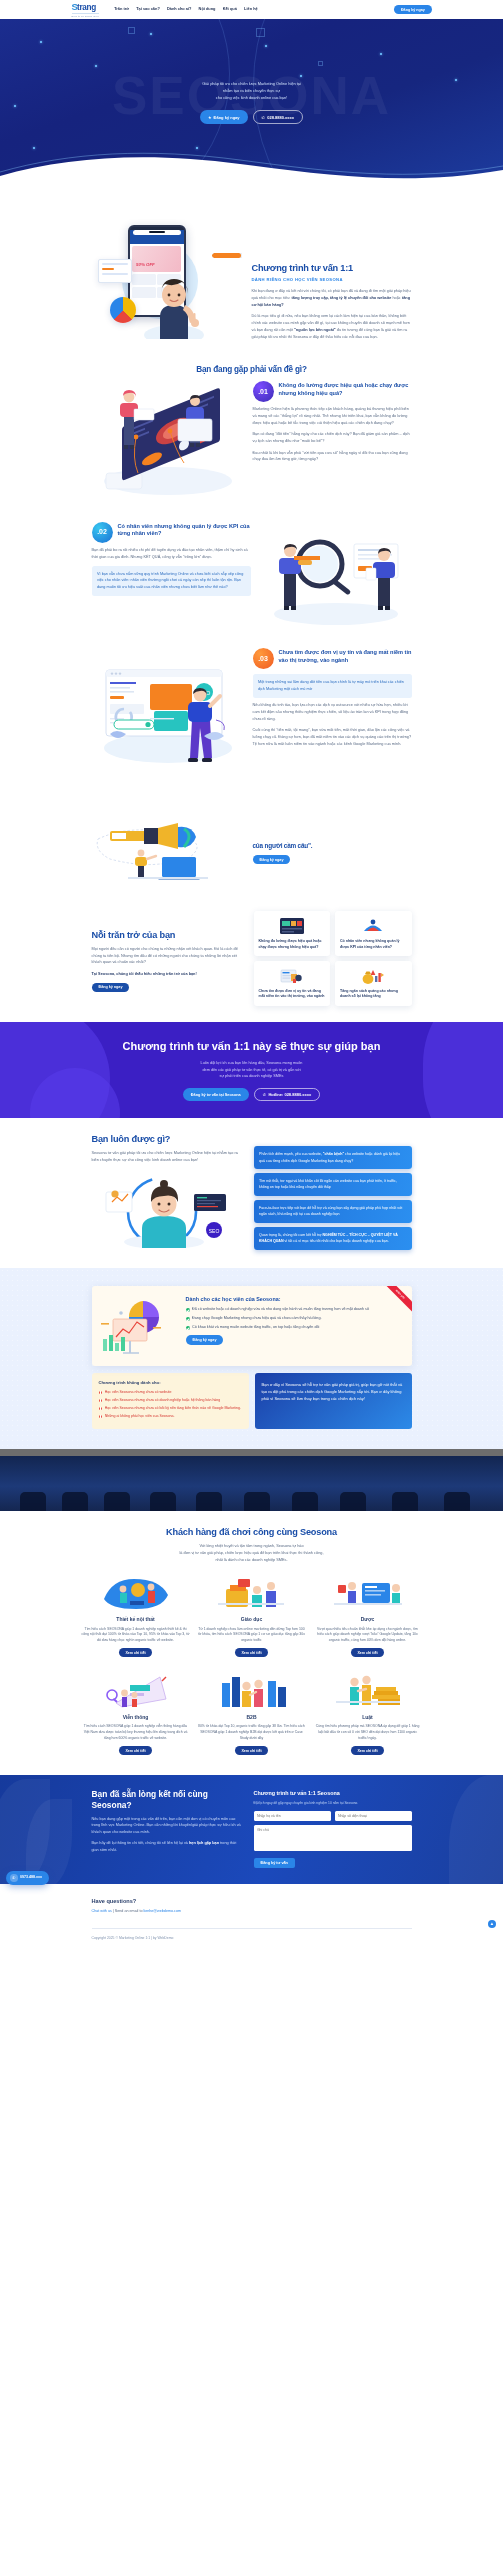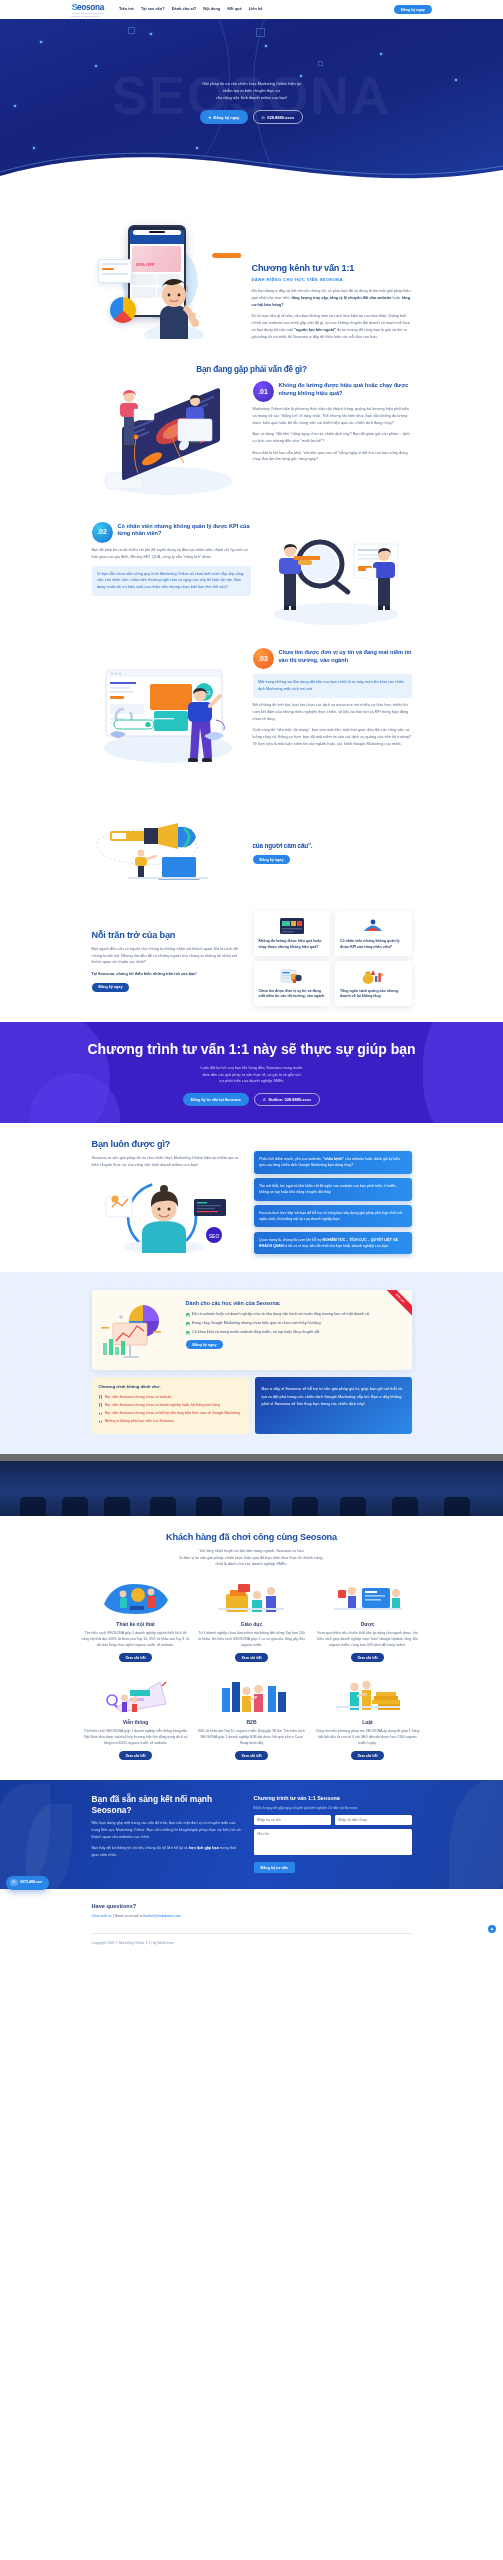--- a/index.html
+++ b/index.html
@@ -133,21 +133,21 @@
   .badge::after{content:"";position:absolute;inset:-1.6px;border-radius:50%;
     border:.7px solid rgba(255,255,255,.75);opacity:.55}
   .ph3{font-size:5.6px;font-weight:700;color:#1a4ea8;line-height:1.38;padding-top:1px}
   .note{margin-top:5px;background:#e8f2fd;border-radius:2.5px;padding:5px 5.5px;
     font-size:3.8px;color:#2a6cc0;line-height:1.78;font-weight:500}
 
   
   .s-purple{position:relative;background:#3b1fc4;overflow:hidden;padding:16px 0 17px;
     text-align:center}
   .s-purple .pb{position:absolute;border-radius:50%;background:rgba(90,60,235,.55)}
-  .s-purple h2{font-size:14px;font-weight:700;color:#fff;position:relative;z-index:2}
+  .s-purple h2{font-size:11px;font-weight:700;color:#fff;position:relative;z-index:2}
   .s-purple .pp{margin-top:4px;font-size:3.8px;color:#d6d2fb;line-height:1.78;
     position:relative;z-index:2}
   .s-purple .pbtns{margin-top:8px;display:flex;gap:5px;justify-content:center;
     position:relative;z-index:2}
   .btn-lite{background:#2a85e8;color:#fff;border-radius:9px;padding:3px 8px;
     font-size:3.8px;font-weight:600;border:none;cursor:pointer;font-family:inherit}
 
   
   .s-get{display:flex;gap:10px;padding:16px 0 18px;align-items:flex-start}
   .s-get .gl{width:152px;flex:none}
@@ -252,21 +252,21 @@
 </head>
 <body>
 
 <div class="wrap">
 
   <div class="hdr">
     <div class="hdr-in">
       <div class="logo">
         <div class="logo-main">
           <span class="logo-s">S</span>
-            <span>eosona</span>
+            <span>trang</span>
         </div>
         <div class="logo-sub">Born to be ahead more</div>
       </div>
       <div class="nav">
         <a href="#">Trăn trở</a>
         <a href="#">Tại sao cần?</a>
         <a href="#">Dành cho ai?</a>
         <a href="#">Nội dung</a>
         <a href="#">Kết quả</a>
         <a href="#">Liên hệ</a>
@@ -364,21 +364,21 @@
           <path d="M23,20 Q24,6 36,6 Q49,6 50,21 Q50,12 44,9 Q36,14 27,11 Q23,14 23,20 Z" fill="#2e2520"></path>
           <path d="M47,32 Q56,36 58,48 L52,50 Q50,40 45,37 Z" fill="#f3c6a6"></path>
           <circle cx="57" cy="50" r="4" fill="#f3c6a6"></circle>
           <rect x="55.4" y="40" width="2.1" height="9" rx="1" fill="#f3c6a6"></rect>
           <circle cx="31" cy="22" r="1.4" fill="#3a2a22"></circle>
             <circle cx="41" cy="22" r="1.4" fill="#3a2a22"></circle>
           <path d="M32,27 Q36,30 40,27" stroke="#c9705f" stroke-width="1.1" fill="none" stroke-linecap="round"></path>
         </svg>
       </div>
       <div class="right">
-        <h2 class="h2">Chương kênh tư vấn 1:1</h2>
+        <h2 class="h2">Chương trình tư vấn 1:1</h2>
         <div class="eyebrow">DÀNH RIÊNG CHO HỌC VIÊN SEOSONA</div>
         <p class="p"><span>Khi bạn đang ở đây và kết nối với chúng tôi, có phải bạn đã và đang đi tìm một giải pháp hiệu quả nhất cho mục tiêu: </span><b class="lnk">tăng lượng truy cập, tăng tỷ lệ chuyển đổi cho website</b><span> hoặc </span><b class="lnk">tăng cơ hội bán hàng?</b></p>
         <p class="p"><span>Dù là mục tiêu gì đi nữa, nếu bạn không xem lại cách làm hiện tại của bản thân, không biết chính xác website của mình gặp vấn đề gì, tại sao không chuyển đổi doanh số mạnh mẽ hơn và bạn đang rất cần một </span><b class="lnk">"nguồn lực bên ngoài"</b><span> đủ tin tưởng để cùng bạn là giải và tìm ra giải pháp tối ưu nhất thì Seosona ở đây để thấu hiểu các nỗi đau của bạn.</span></p>
       </div>
     </div>
   </div>
 
   <div class="sec" style="padding-top:6px">
     <div class="inner">
       <h2 class="h2 h2c" style="font-size:8.2px">Bạn đang gặp phải vấn đề gì?</h2>
@@ -901,21 +901,21 @@
       </div>
     </div>
   </div>
 
   <div class="s-contact">
     <div class="leaf" style="width:60px;height:110px;left:-10px;top:4px"></div>
     <div class="leaf" style="width:46px;height:90px;left:26px;top:24px"></div>
     <div class="leaf" style="width:70px;height:120px;right:-16px;top:0"></div>
     <div class="inner cc">
       <div class="cl">
-        <h2>Bạn đã sẵn sàng kết nối mạnh Seosona?</h2>
+        <h2>Bạn đã sẵn lòng kết nối cùng Seosona?</h2>
         <p class="cp">Nếu bạn đang gặp một trong các vấn đề trên, bạn cần một đơn vị có chuyên môn cao trong lĩnh vực Marketing Online. Bạn cần những lời khuyên/giải pháp thực sự hữu ích và khách quan cho website của mình.</p>
         <p class="cp"><span>Bạn hãy để lại thông tin chi tiết, chúng tôi sẽ liên hệ lại và </span><b>hẹn lịch gặp bạn</b><span> trong thời gian sớm nhất.</span></p>
       </div>
       <div class="cr">
         <h3>Chương trình tư vấn 1:1 Seosona</h3>
         <div class="sm">Đặt lịch ngay để gặp ngay chuyên gia kinh nghiệm 10 năm tại Seosona</div>
         <div class="frow2">
           <input class="inp" type="text" placeholder="Nhập họ và tên" style="">
           <input class="inp" type="tel" placeholder="Nhập số điện thoại" style="">
         </div>

